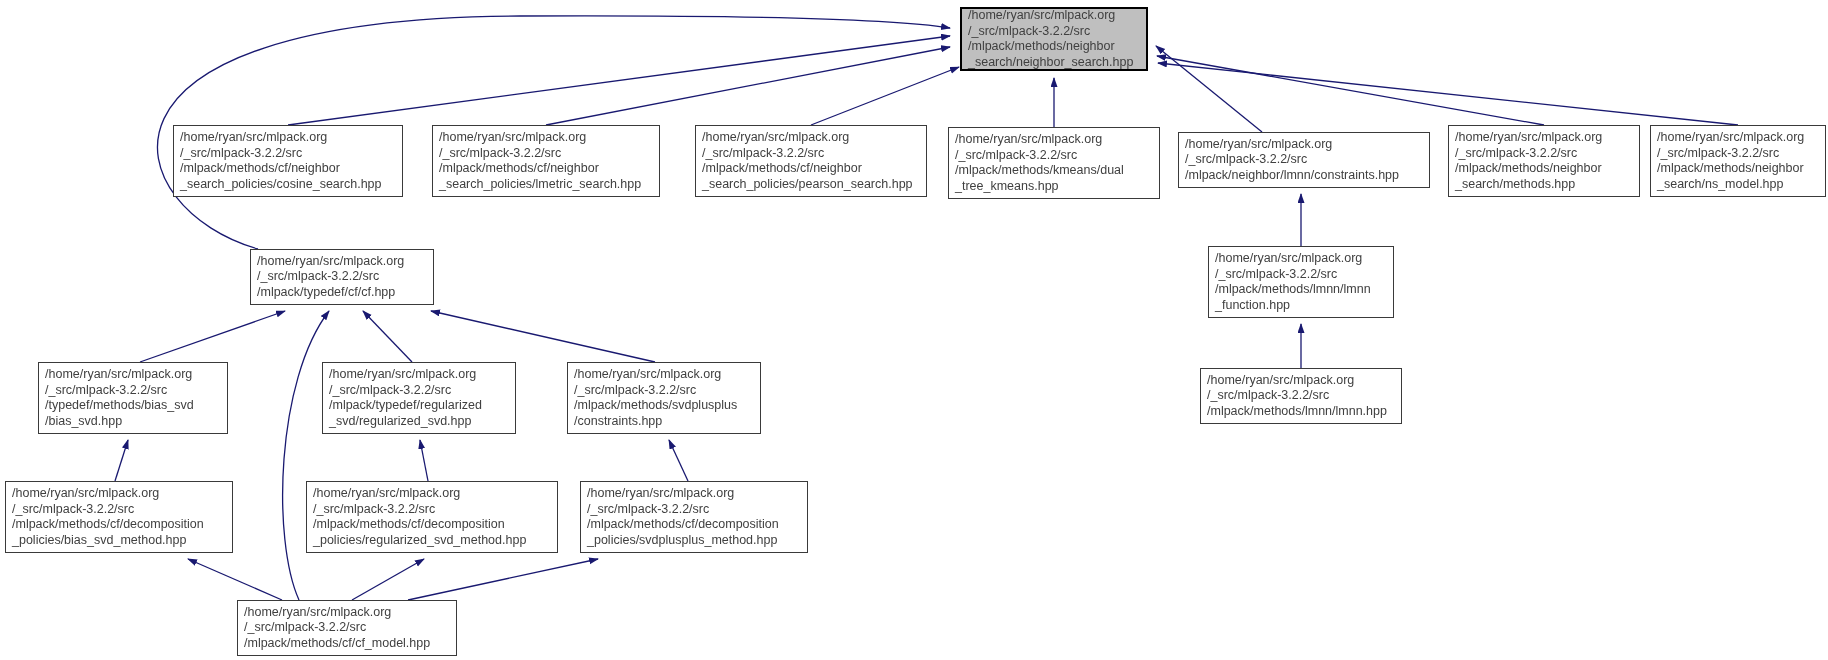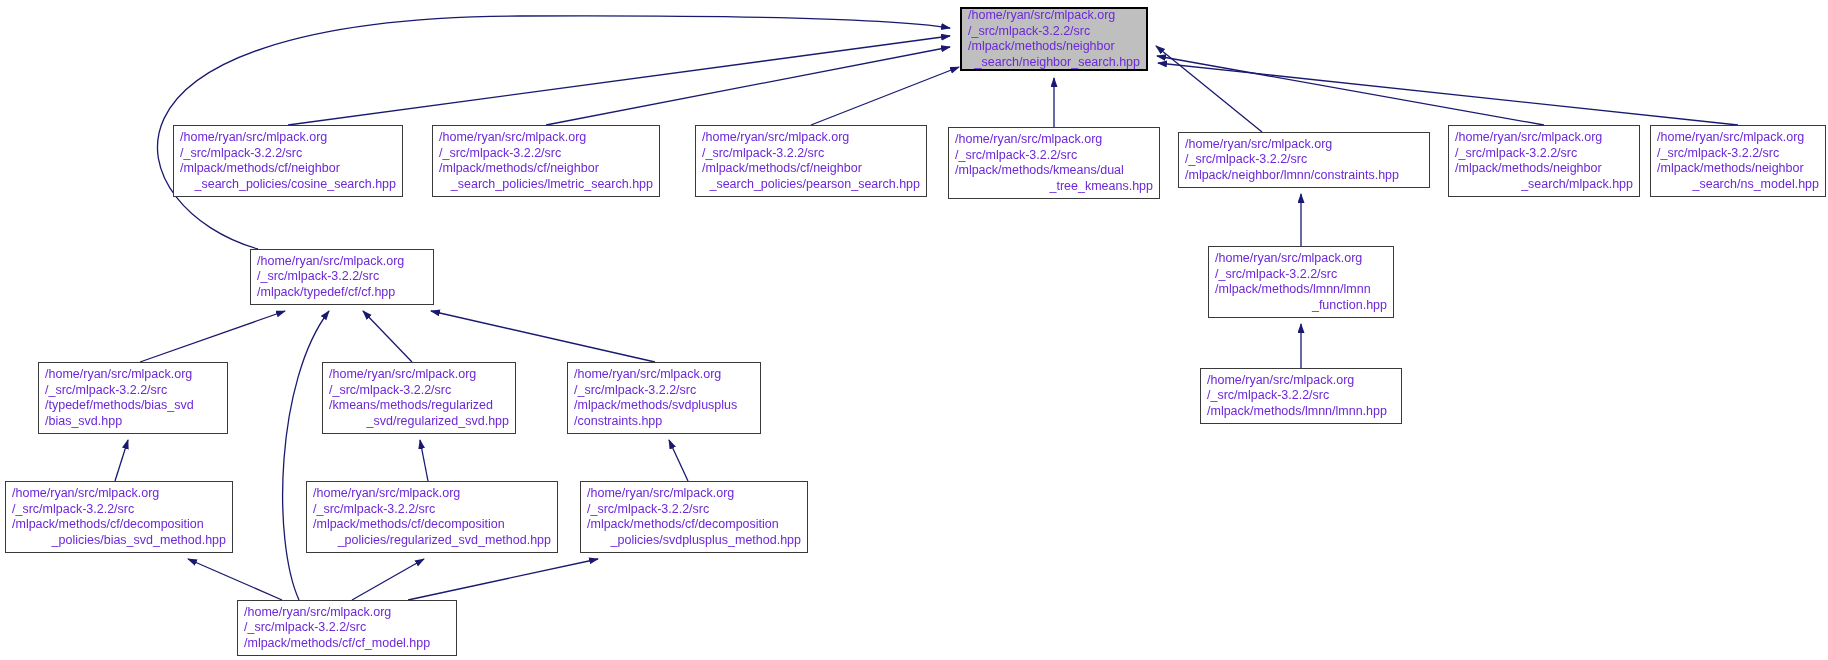--- a/index.html
+++ b/index.html
@@ -21,30 +21,30 @@
     position: absolute;
     box-sizing: border-box;
     background: #ffffff;
     border: 1px solid #3a3a3a;
     display: flex;
     flex-direction: column;
     justify-content: center;
     padding: 2px 6px;
     font-size: 12.5px;
     line-height: 15.5px;
-    color: #6d28d9;
+    color: #404040;
     white-space: nowrap;
     cursor: pointer;
   }
   .node.root {
     background: #bfbfbf;
     border: 2px solid #000000;
   }
   .node .ln { text-align: left; }
-  .node .ln.indent { text-align: right; }
+  .node .ln.indent { text-align: left; }
   path.edge {
     stroke: #191970;
     stroke-width: 1.3;
     fill: none;
   }
 </style>
 </head>
 <body>
 
 <div class="canvas">
@@ -110,21 +110,21 @@
       </div>
       <div class="node" style="left: 1178px; top: 132px; width: 252px; height: 56px;">
         <div class="ln">/home/ryan/src/mlpack.org</div>
         <div class="ln">/_src/mlpack-3.2.2/src</div>
         <div class="ln">/mlpack/neighbor/lmnn/constraints.hpp</div>
       </div>
       <div class="node" style="left: 1448px; top: 125px; width: 192px; height: 72px;">
         <div class="ln">/home/ryan/src/mlpack.org</div>
         <div class="ln">/_src/mlpack-3.2.2/src</div>
         <div class="ln">/mlpack/methods/neighbor</div>
-        <div class="ln indent">_search/mlpack.hpp</div>
+        <div class="ln indent">_search/methods.hpp</div>
       </div>
       <div class="node" style="left: 1650px; top: 125px; width: 176px; height: 72px;">
         <div class="ln">/home/ryan/src/mlpack.org</div>
         <div class="ln">/_src/mlpack-3.2.2/src</div>
         <div class="ln">/mlpack/methods/neighbor</div>
         <div class="ln indent">_search/ns_model.hpp</div>
       </div>
       <div class="node" style="left: 250px; top: 249px; width: 184px; height: 56px;">
         <div class="ln">/home/ryan/src/mlpack.org</div>
         <div class="ln">/_src/mlpack-3.2.2/src</div>
@@ -143,21 +143,21 @@
       </div>
       <div class="node" style="left: 38px; top: 362px; width: 190px; height: 72px;">
         <div class="ln">/home/ryan/src/mlpack.org</div>
         <div class="ln">/_src/mlpack-3.2.2/src</div>
         <div class="ln">/typedef/methods/bias_svd</div>
         <div class="ln">/bias_svd.hpp</div>
       </div>
       <div class="node" style="left: 322px; top: 362px; width: 194px; height: 72px;">
         <div class="ln">/home/ryan/src/mlpack.org</div>
         <div class="ln">/_src/mlpack-3.2.2/src</div>
-        <div class="ln">/kmeans/methods/regularized</div>
+        <div class="ln">/mlpack/typedef/regularized</div>
         <div class="ln indent">_svd/regularized_svd.hpp</div>
       </div>
       <div class="node" style="left: 567px; top: 362px; width: 194px; height: 72px;">
         <div class="ln">/home/ryan/src/mlpack.org</div>
         <div class="ln">/_src/mlpack-3.2.2/src</div>
         <div class="ln">/mlpack/methods/svdplusplus</div>
         <div class="ln">/constraints.hpp</div>
       </div>
       <div class="node" style="left: 5px; top: 481px; width: 228px; height: 72px;">
         <div class="ln">/home/ryan/src/mlpack.org</div>

